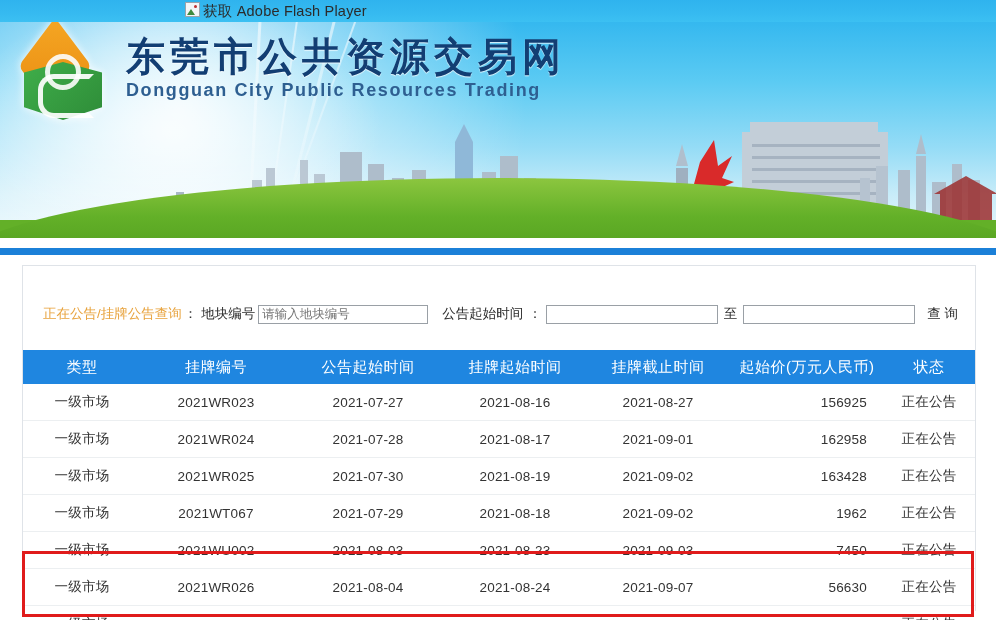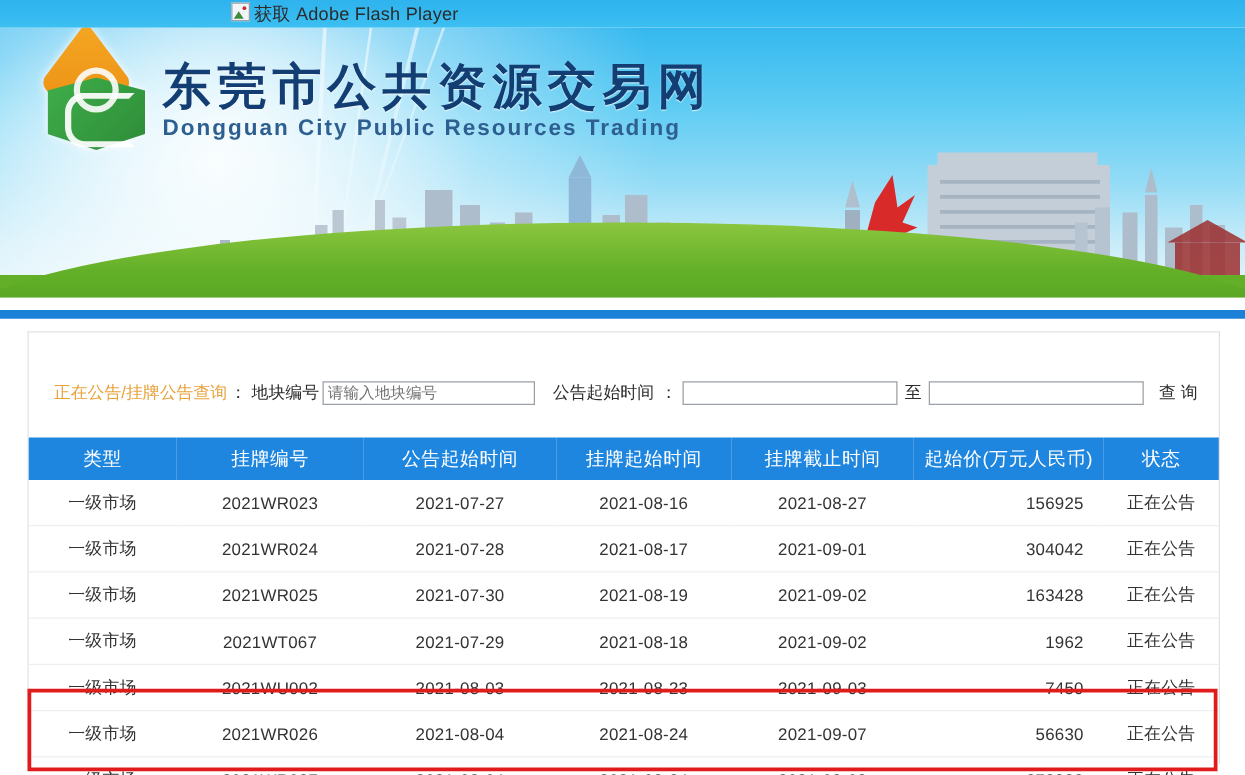--- a/index.html
+++ b/index.html
@@ -98,24 +98,23 @@
     background: linear-gradient(180deg, rgba(255,255,255,.65), rgba(255,255,255,0));
     transform-origin: top center;
   }
   .ray.r1 { left: 300px; transform: rotate(8deg); }
   .ray.r2 { left: 340px; transform: rotate(14deg); width: 3px; }
   .ray.r3 { left: 365px; transform: rotate(20deg); }
   .ray.r4 { left: 260px; transform: rotate(3deg); width: 3px; }
 
   .logo-wrap {
     position: absolute;
-    left: 34px; top: 12px;
+    left: 20px; top: 12px;
     display: flex;
-    align-items: center;
-    gap: 10px;
+    gap: 20px;
   }
   .logo-mark {
     width: 86px; height: 92px;
     position: relative;
     filter: drop-shadow(0 0 4px rgba(255,255,255,.9));
   }
   .logo-mark .cube-top {
     position: absolute;
     left: 5px; top: 2px;
     width: 60px; height: 60px;
@@ -460,21 +459,21 @@
           <td>2021-08-27</td>
           <td class="price">156925</td>
           <td>正在公告</td>
         </tr>
         <tr>
           <td>一级市场</td>
           <td>2021WR024</td>
           <td>2021-07-28</td>
           <td>2021-08-17</td>
           <td>2021-09-01</td>
-          <td class="price">304042</td>
+          <td class="price">162958</td>
           <td>正在公告</td>
         </tr>
         <tr>
           <td>一级市场</td>
           <td>2021WR025</td>
           <td>2021-07-30</td>
           <td>2021-08-19</td>
           <td>2021-09-02</td>
           <td class="price">163428</td>
           <td>正在公告</td>

